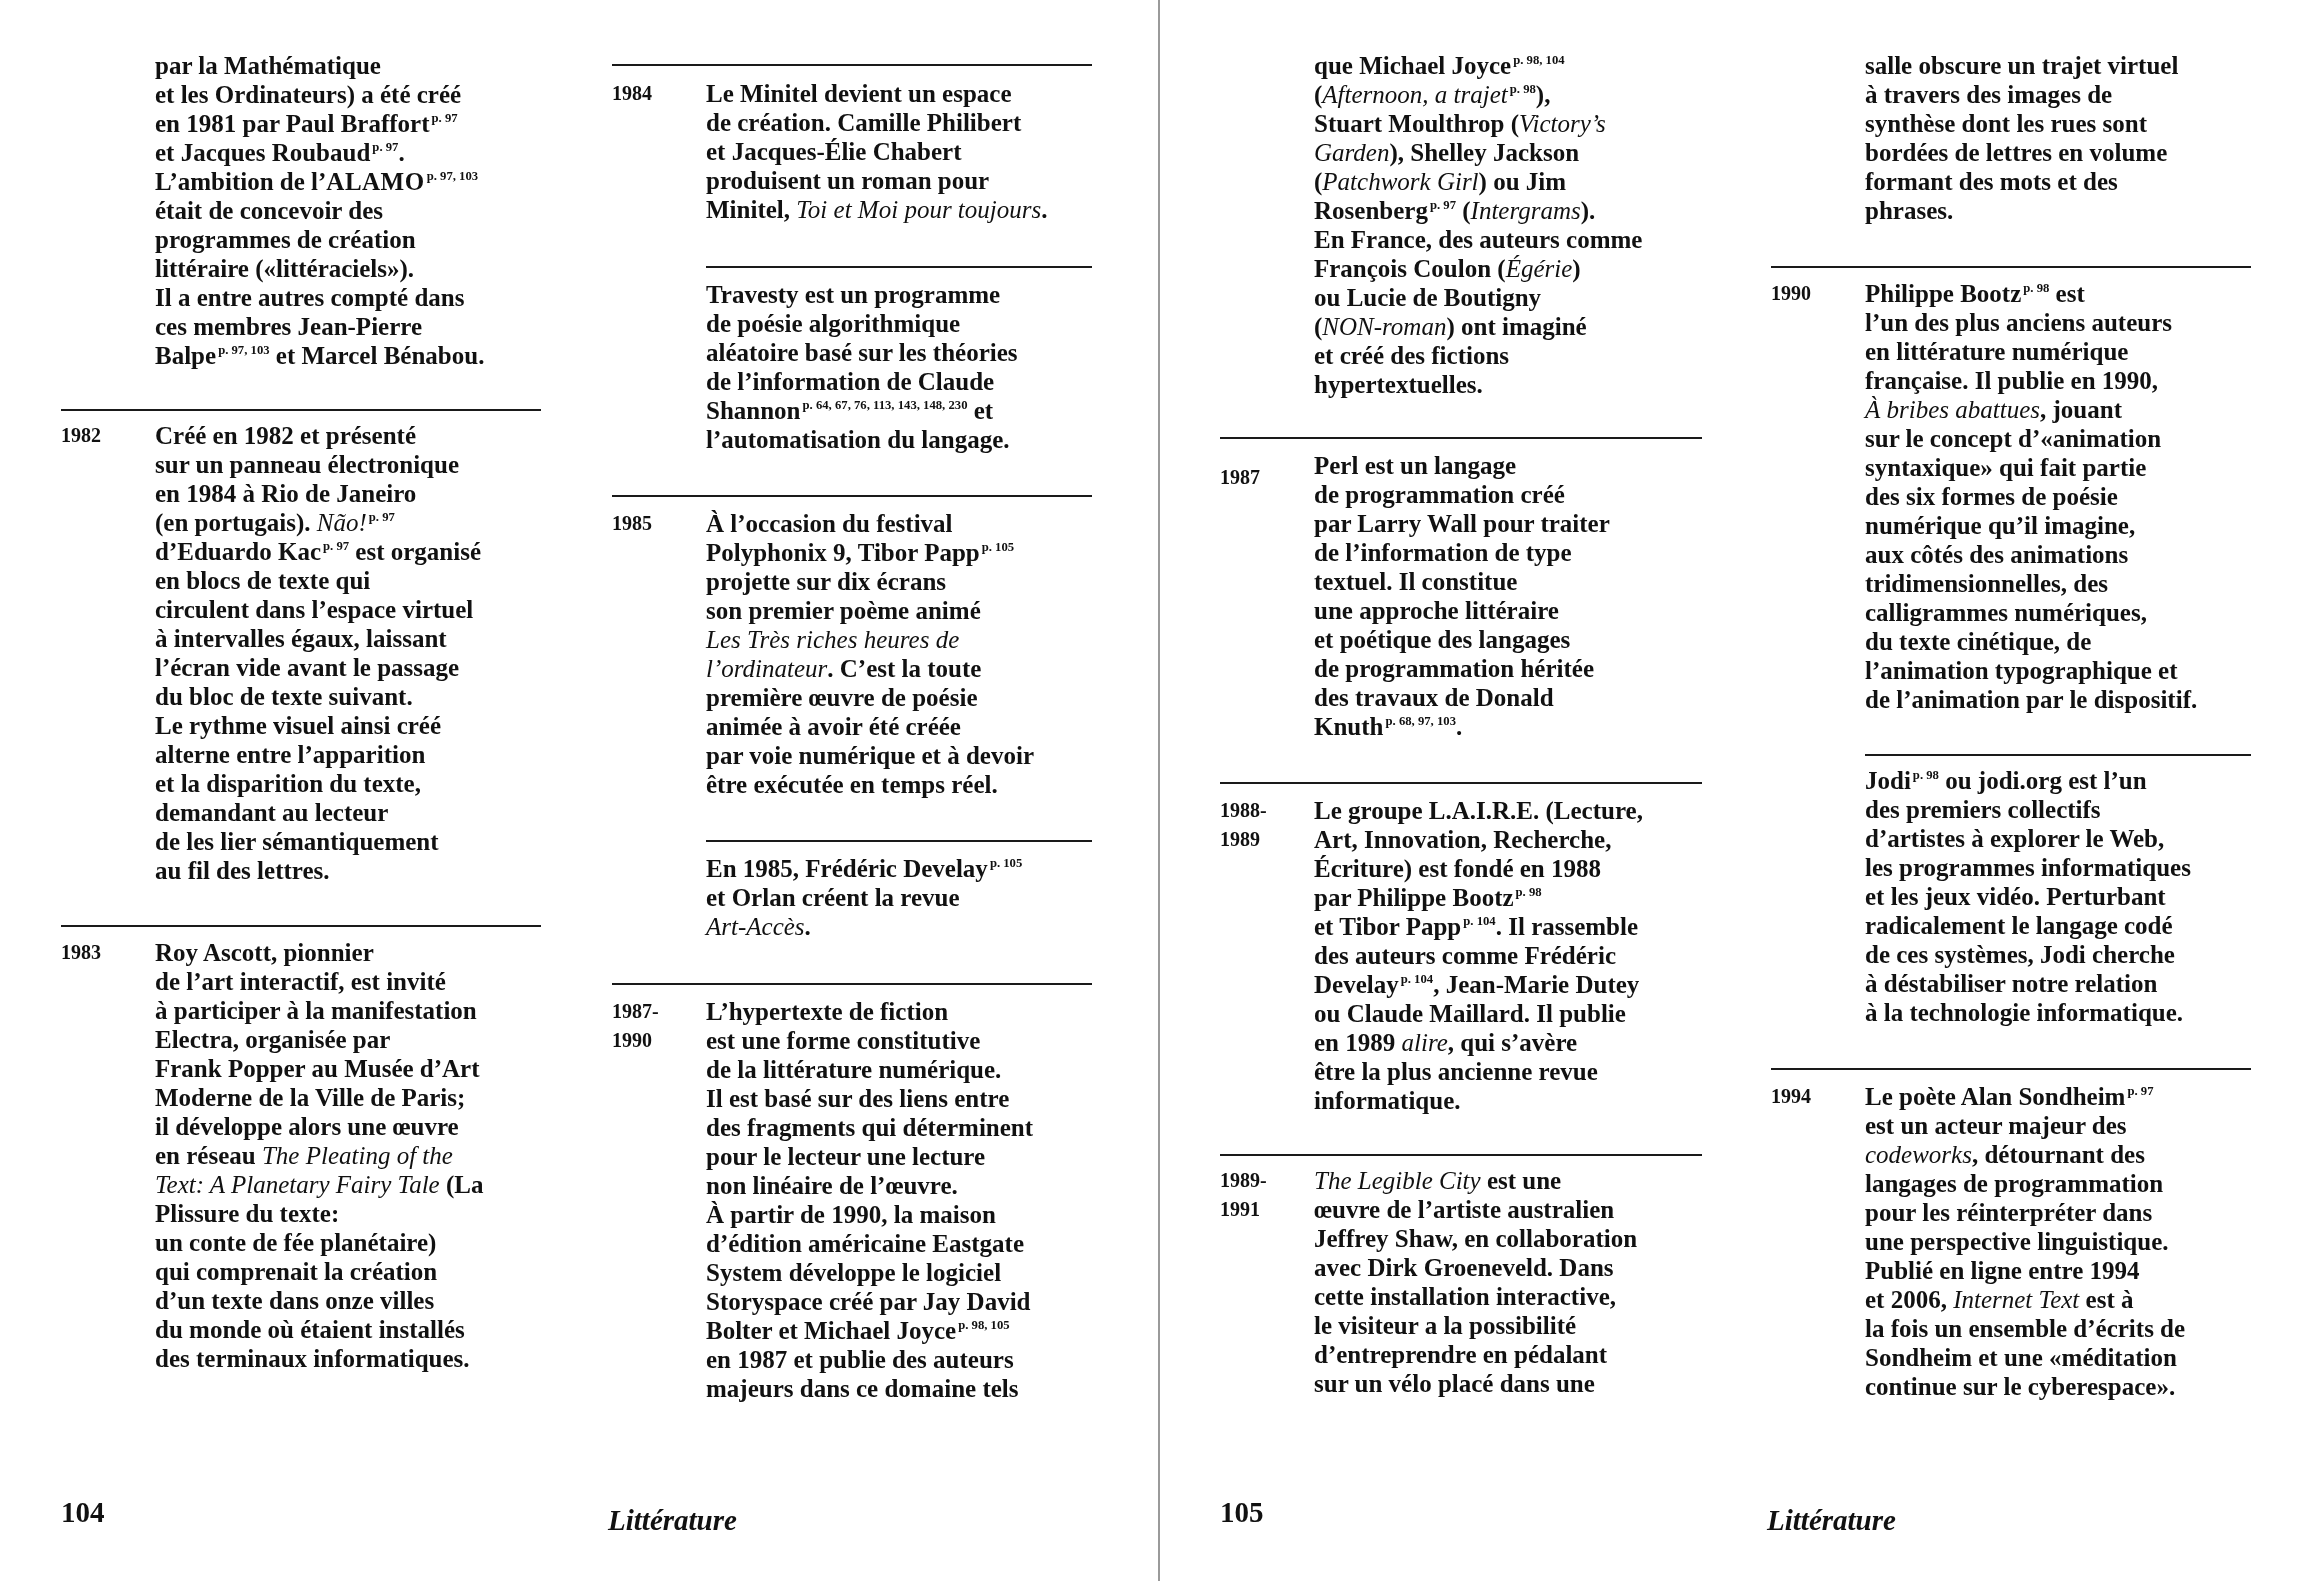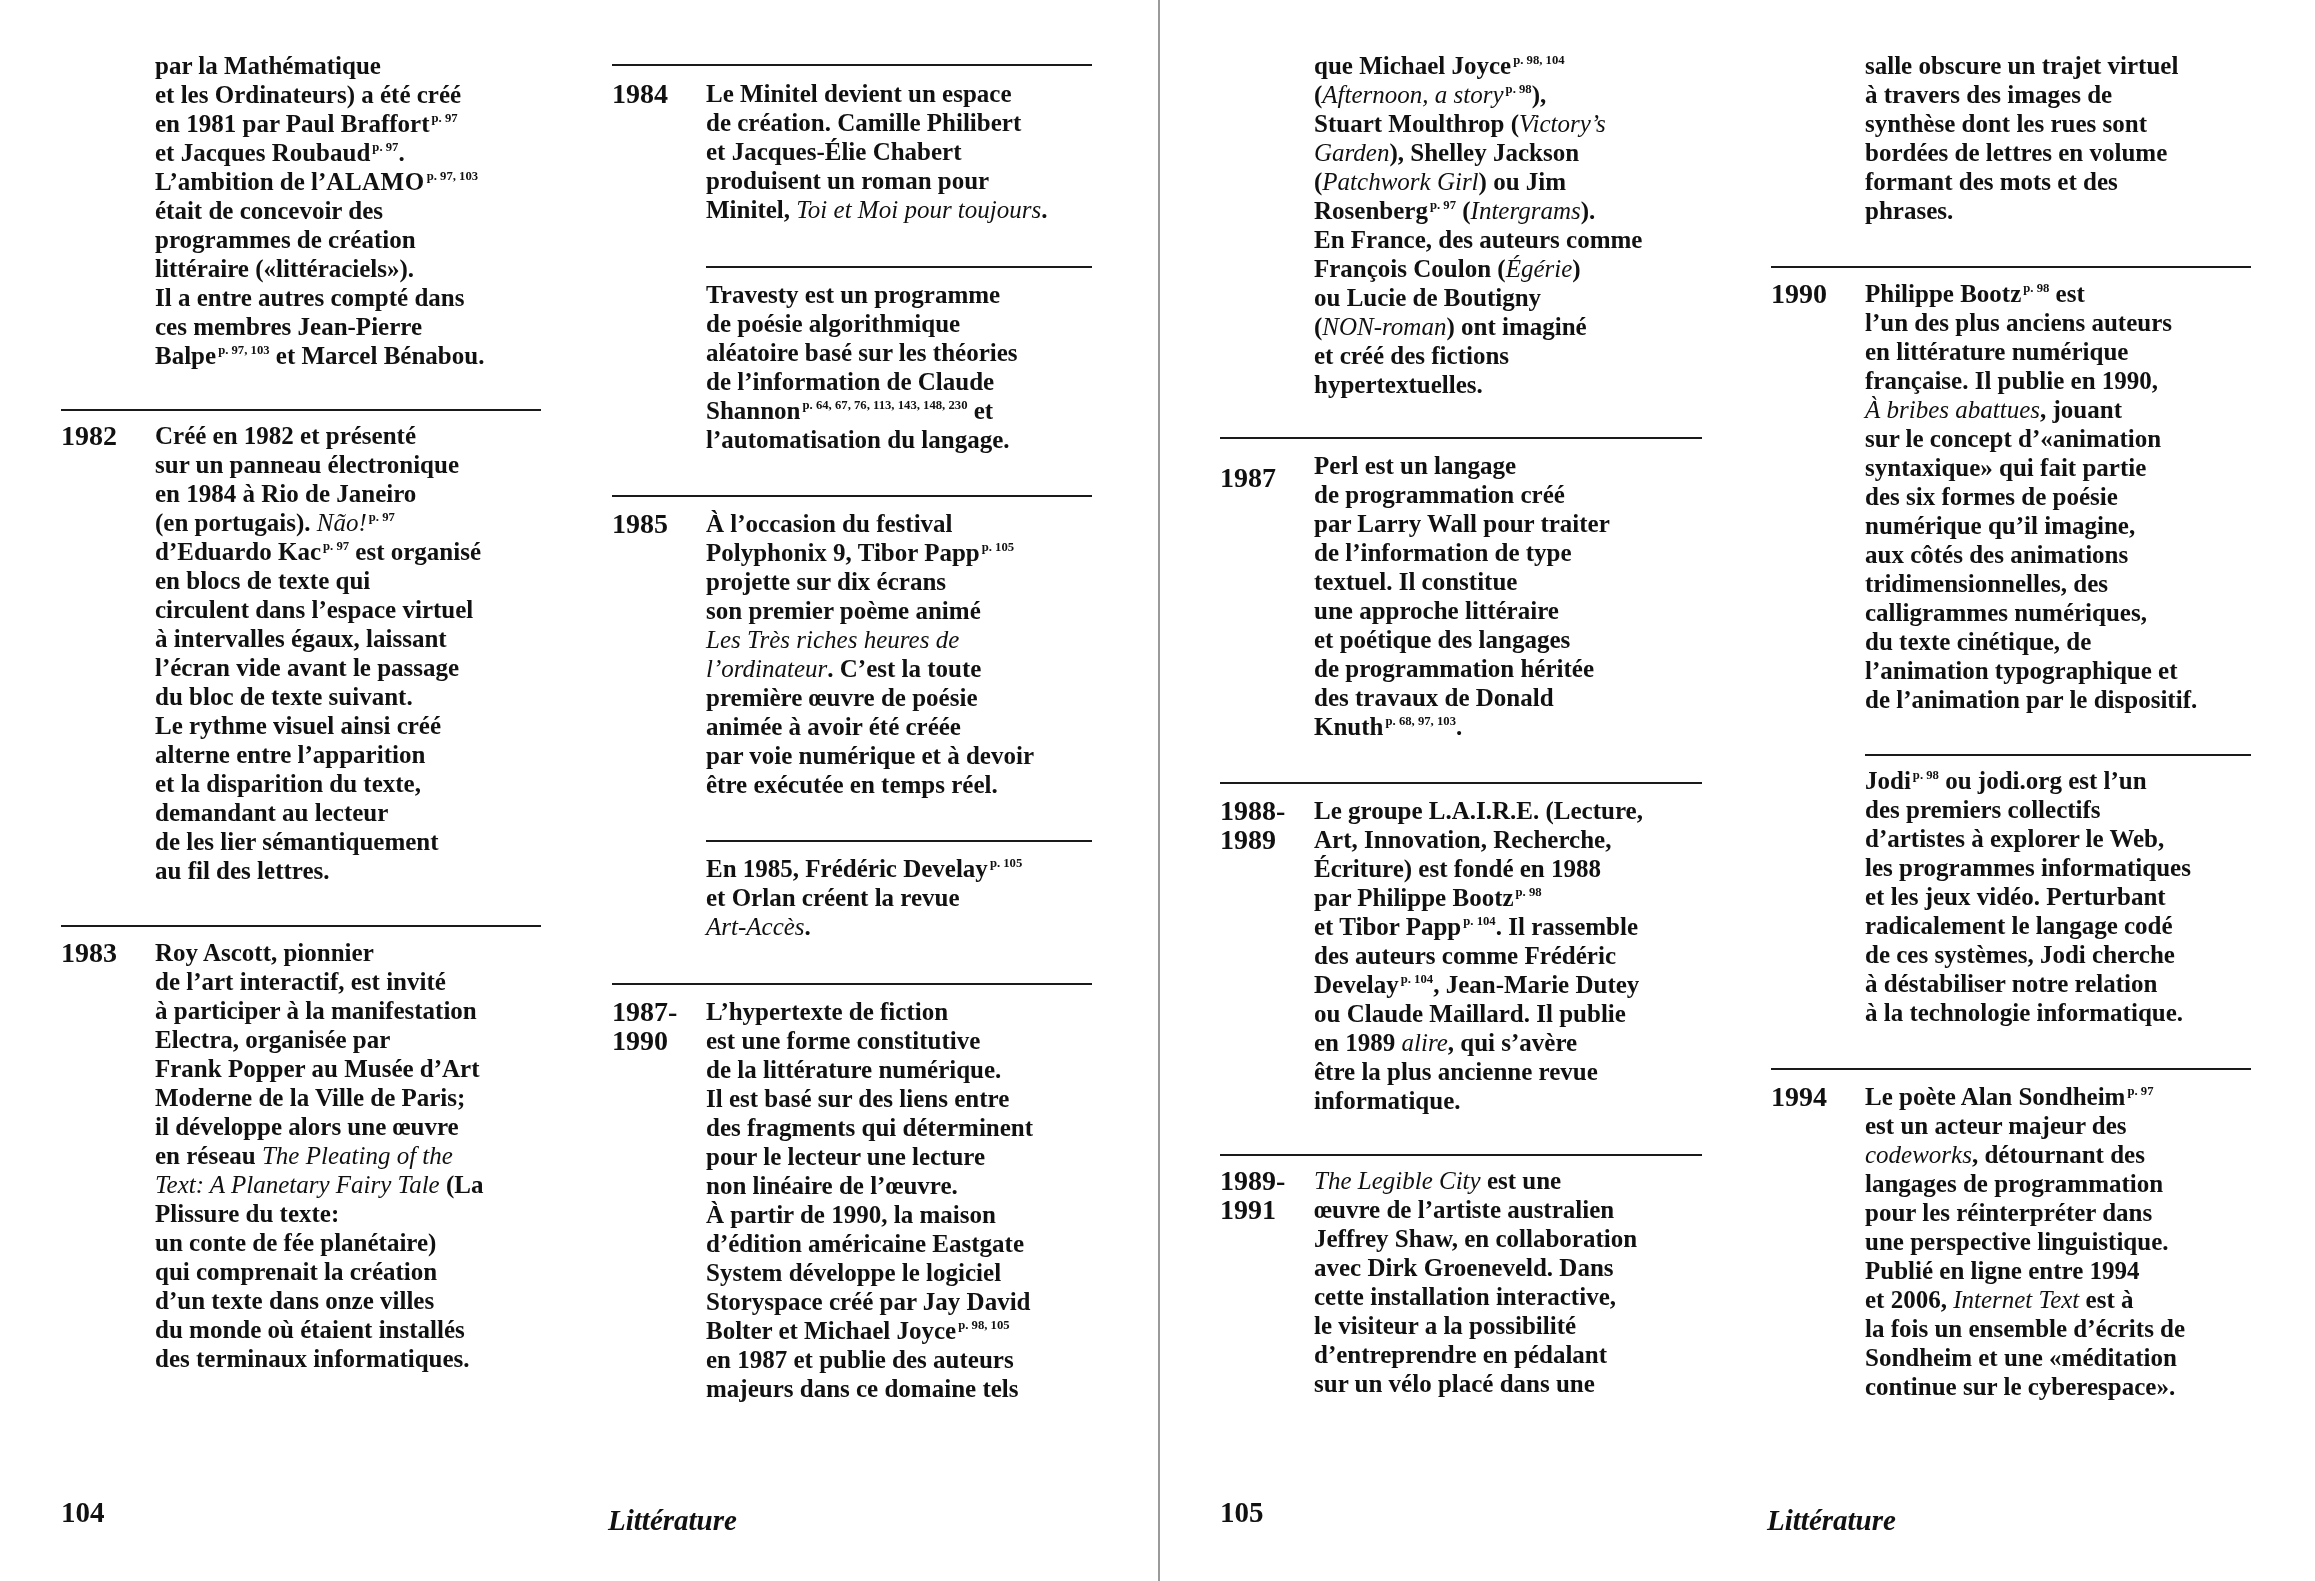--- a/index.html
+++ b/index.html
@@ -2,21 +2,21 @@
 <html><head>
 <meta charset="utf-8">
 <style>
   html, body { margin: 0; padding: 0; background: #ffffff; }
   body { width: 2315px; height: 1582px; position: relative; overflow: hidden;
          font-family: "Liberation Serif", "DejaVu Serif", serif; color: #111; }
   .divider { position: absolute; left: 1158px; top: 0; width: 2px; height: 1582px; background: #9a9a9a; }
   .col { position: absolute; top: 0; width: 480px; }
   .entry { position: absolute; left: 0; width: 480px; }
   .rule { position: absolute; left: 0; height: 2px; background: #1a1a1a; }
-  .date { position: absolute; left: 0; font-weight: bold; font-size: 28px; line-height: 29px; white-space: pre; font-family: Liberation Serif, serif; }
+  .date { position: absolute; left: 0; font-weight: bold; font-size: 20px; line-height: 29px; white-space: pre; font-family: Liberation Serif, serif; }
   .body { position: absolute; left: 94px; font-weight: bold; font-size: 25px; line-height: 29px; white-space: nowrap; }
   .line { display: block; height: 29px; }
   .it { font-style: italic; font-weight: normal; }
   .sup { font-size: 12.7px; vertical-align: 9.8px; line-height: 0; font-weight: bold; margin-left: 2px; }
   .sc { font-size: 25px; letter-spacing: 0.5px; }
   .footer { position: absolute; top: 1498px; font-size: 29px; line-height: 29px; }
   .folio { font-weight: bold; }
   .running { font-style: italic; font-weight: bold; margin-top: 8px; }
 </style>
 </head>
@@ -152,21 +152,21 @@
         <span class="line"><span>en 1987 et publie des auteurs</span></span>
         <span class="line"><span>majeurs dans ce domaine tels</span></span>
       </div>
     </div>
 </div>
 
 <div class="col" style="left:1220px;">
   <div class="entry" style="top:51px;">
       <div class="body" style="top: 0px;">
         <span class="line"><span>que Michael Joyce</span><span class="sup">p. 98, 104</span></span>
-        <span class="line"><span>(</span><span class="it">Afternoon, a story</span><span class="sup">p. 98</span><span>),</span></span>
+        <span class="line"><span>(</span><span class="it">Afternoon, a trajet</span><span class="sup">p. 98</span><span>),</span></span>
         <span class="line"><span>Stuart Moulthrop (</span><span class="it">Victory’s</span></span>
         <span class="line"><span class="it">Garden</span><span>), Shelley Jackson</span></span>
         <span class="line"><span>(</span><span class="it">Patchwork Girl</span><span>) ou Jim</span></span>
         <span class="line"><span>Rosenberg</span><span class="sup">p. 97</span><span> (</span><span class="it">Intergrams</span><span>).</span></span>
         <span class="line"><span>En France, des auteurs comme</span></span>
         <span class="line"><span>François Coulon (</span><span class="it">Égérie</span><span>)</span></span>
         <span class="line"><span>ou Lucie de Boutigny</span></span>
         <span class="line"><span>(</span><span class="it">NON-roman</span><span>) ont imaginé</span></span>
         <span class="line"><span>et créé des fictions</span></span>
         <span class="line"><span>hypertextuelles.</span></span>

